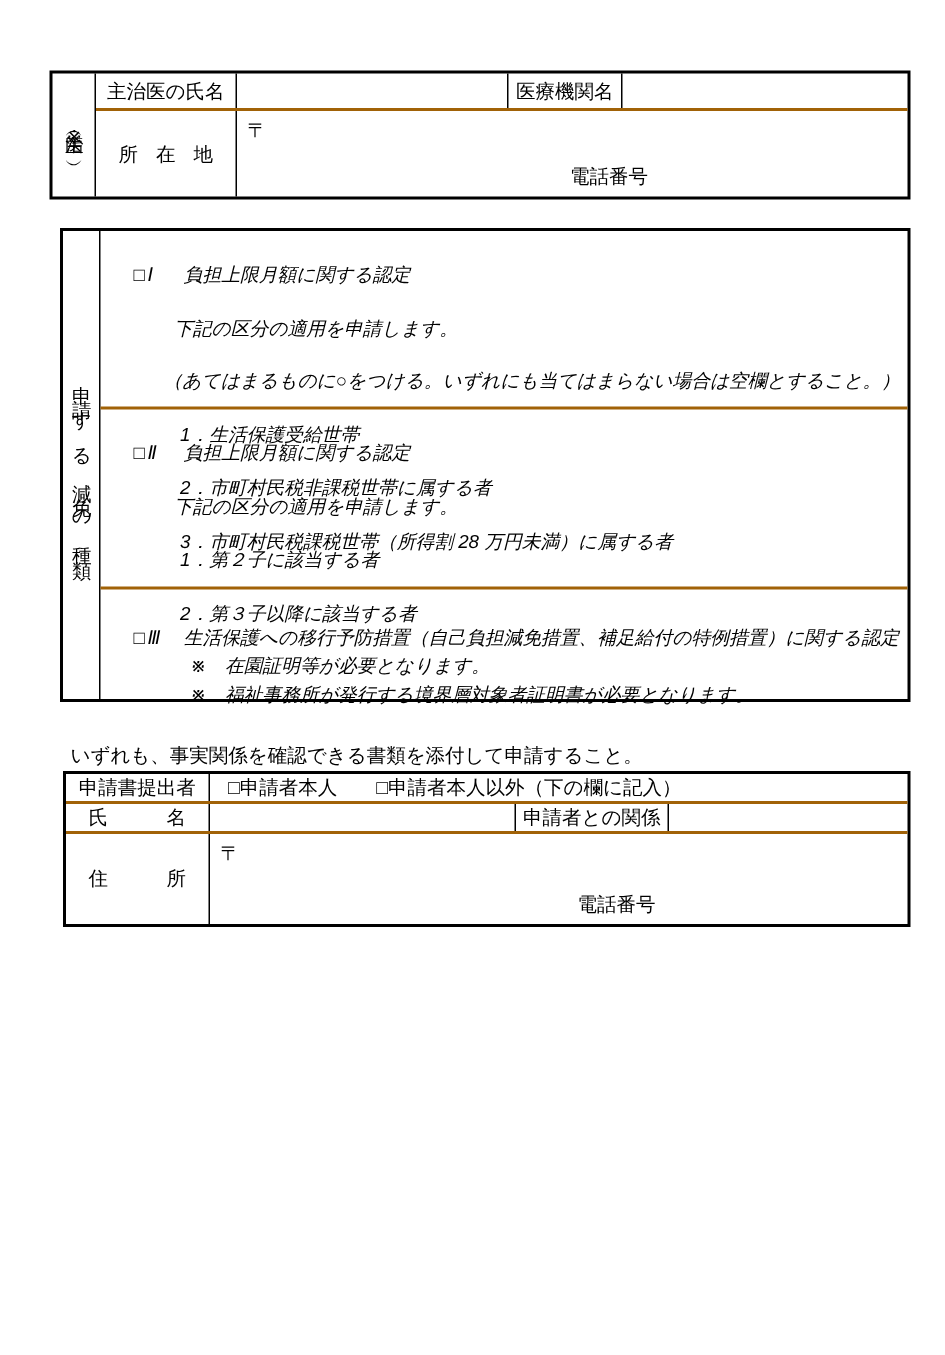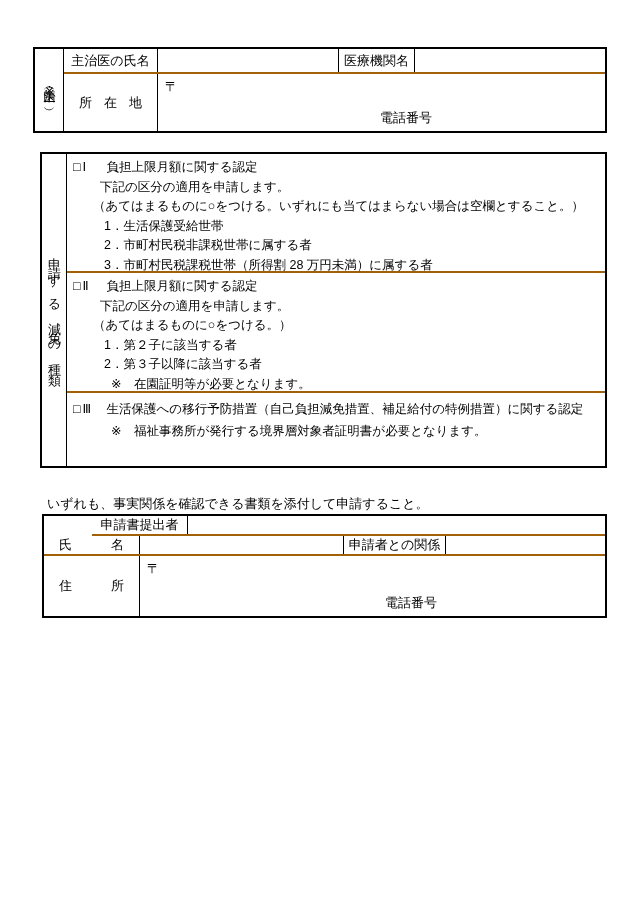--- a/index.html
+++ b/index.html
@@ -38,35 +38,35 @@
   .phone1{position:absolute;left:222px;bottom:4px;}
 
   
   #exemption-table{left:40px;top:152px;width:567px;height:316px;}
   #exemption-table .vside{width:25px;}
   #exemption-table .vtext{letter-spacing:9px;font-size:13px;}
   .sec{box-sizing:border-box;padding-top:4px;font-size:12.5px;}
   .sec1{height:119px;line-height:19.6px;}
   .sec2{height:120px;line-height:19.6px;}
   .sec3{flex:1;line-height:22px;padding-top:5px;}
-  .sec p{margin:0;white-space:nowrap;}
+  .sec p{margin:16px;white-space:nowrap;font-style:italic;}
   .head{padding-left:6px;}
   .head .cbx{margin-right:2px;}
   .head .num{display:inline-block;min-width:11px;margin-right:13px;}
   .ind-a{padding-left:33px;}
   .ind-p{padding-left:26px;}
   .ind-n{padding-left:37px;}
   .ind-x{padding-left:44px;}
 
   
   #note-line{position:absolute;left:47px;top:495px;white-space:nowrap;}
 
   
   #submitter-table{left:42px;top:514px;width:565px;height:104px;flex-direction:column;}
-  .t3r1{height:20px;margin-left:48px;}
+  .t3r1{height:20px;}
   .t3r2{height:20px;}
   .t3r3{flex:1;}
   .t3-lblcol{width:96px;}
   .t3-options{flex:1;display:flex;align-items:center;padding-left:12px;white-space:nowrap;}
   .opt{margin-right:26px;white-space:nowrap;}
   .opt:last-child{margin-right:0;}
   .t3-name-blank{width:204px;}
   .t3-rel-lbl{width:102px;}
   .t3-rel-blank{flex:1;}
   .t3-addr-area{flex:1;position:relative;}
@@ -121,21 +121,20 @@
         <p class="ind-n">1．生活保護受給世帯</p>
         <p class="ind-n">2．市町村民税非課税世帯に属する者</p>
         <p class="ind-n">3．市町村民税課税世帯（所得割 28 万円未満）に属する者</p>
       </div>
 
       <div class="sec sec2 bb">
         <p class="head">
           <span class="cbx">□</span><span class="num">Ⅱ</span><span>負担上限月額に関する認定</span>
         </p>
         <p class="ind-a">下記の区分の適用を申請します。</p>
-        <p class="ind-p">（あてはまるものに○をつける。）</p>
         <p class="ind-n">1．第２子に該当する者</p>
         <p class="ind-n">2．第３子以降に該当する者</p>
         <p class="ind-x">※　在園証明等が必要となります。</p>
       </div>
 
       <div class="sec sec3">
         <p class="head">
           <span class="cbx">□</span><span class="num">Ⅲ</span><span>生活保護への移行予防措置（自己負担減免措置、補足給付の特例措置）に関する認定</span>
         </p>
         <p class="ind-x">※　福祉事務所が発行する境界層対象者証明書が必要となります。</p>
@@ -143,20 +142,24 @@
 
     </div>
   </div>
 
   <div id="note-line">いずれも、事実関係を確認できる書類を添付して申請すること。</div>
 
   <div class="tbl" id="submitter-table">
 
     <div class="row t3r1 bb">
       <div class="cell br c t3-lblcol lbl">申請書提出者</div>
+      <div class="t3-options">
+        <span class="opt"><span>□</span><span>申請者本人</span></span>
+        <span class="opt"><span>□</span><span>申請者本人以外（下の欄に記入）</span></span>
+      </div>
     </div>
 
     <div class="row t3r2 bb">
       <div class="cell br t3-lblcol spread">
         <span>氏</span>
         <span>名</span>
       </div>
       <div class="cell br t3-name-blank"></div>
       <div class="cell br c t3-rel-lbl lbl">申請者との関係</div>
       <div class="cell t3-rel-blank"></div>

